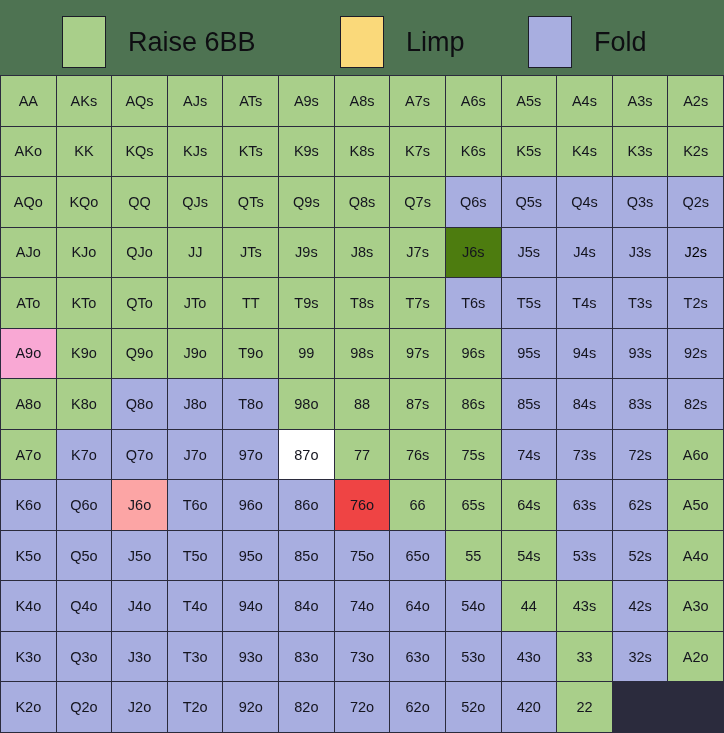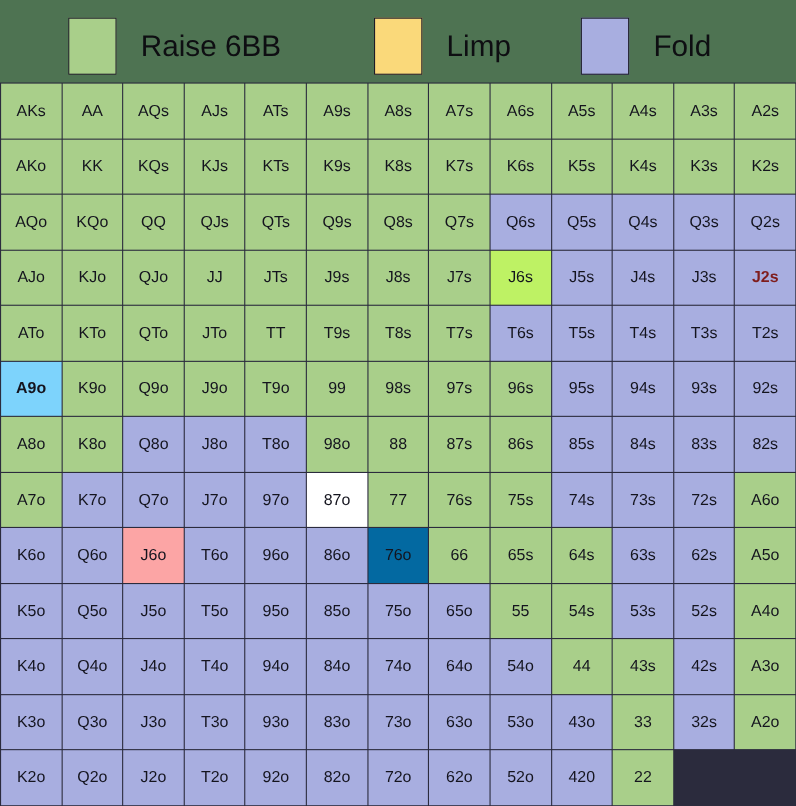--- a/index.html
+++ b/index.html
@@ -108,22 +108,22 @@
     </div>
 
     <div class="legend-item i2">
       <div class="legend-swatch" style="background: rgb(168, 174, 224);"></div>
       <div class="legend-label">Fold</div>
     </div>
 
   </div>
 
   <div class="grid" id="hand-grid" style="background: rgb(43, 43, 61);">
+      <div class="cell raise" style="background: rgb(169, 207, 138); color: rgb(20, 20, 30);">AA</div>
       <div class="cell raise" style="background: rgb(169, 207, 138); color: rgb(20, 20, 30);">AKs</div>
-      <div class="cell raise" style="background: rgb(169, 207, 138); color: rgb(20, 20, 30);">AA</div>
       <div class="cell raise" style="background: rgb(169, 207, 138); color: rgb(20, 20, 30);">AQs</div>
       <div class="cell raise" style="background: rgb(169, 207, 138); color: rgb(20, 20, 30);">AJs</div>
       <div class="cell raise" style="background: rgb(169, 207, 138); color: rgb(20, 20, 30);">ATs</div>
       <div class="cell raise" style="background: rgb(169, 207, 138); color: rgb(20, 20, 30);">A9s</div>
       <div class="cell raise" style="background: rgb(169, 207, 138); color: rgb(20, 20, 30);">A8s</div>
       <div class="cell raise" style="background: rgb(169, 207, 138); color: rgb(20, 20, 30);">A7s</div>
       <div class="cell raise" style="background: rgb(169, 207, 138); color: rgb(20, 20, 30);">A6s</div>
       <div class="cell raise" style="background: rgb(169, 207, 138); color: rgb(20, 20, 30);">A5s</div>
       <div class="cell raise" style="background: rgb(169, 207, 138); color: rgb(20, 20, 30);">A4s</div>
       <div class="cell raise" style="background: rgb(169, 207, 138); color: rgb(20, 20, 30);">A3s</div>
@@ -155,39 +155,39 @@
       <div class="cell fold" style="background: rgb(168, 174, 224); color: rgb(20, 20, 30);">Q3s</div>
       <div class="cell fold" style="background: rgb(168, 174, 224); color: rgb(20, 20, 30);">Q2s</div>
       <div class="cell raise" style="background: rgb(169, 207, 138); color: rgb(20, 20, 30);">AJo</div>
       <div class="cell raise" style="background: rgb(169, 207, 138); color: rgb(20, 20, 30);">KJo</div>
       <div class="cell raise" style="background: rgb(169, 207, 138); color: rgb(20, 20, 30);">QJo</div>
       <div class="cell raise" style="background: rgb(169, 207, 138); color: rgb(20, 20, 30);">JJ</div>
       <div class="cell raise" style="background: rgb(169, 207, 138); color: rgb(20, 20, 30);">JTs</div>
       <div class="cell raise" style="background: rgb(169, 207, 138); color: rgb(20, 20, 30);">J9s</div>
       <div class="cell raise" style="background: rgb(169, 207, 138); color: rgb(20, 20, 30);">J8s</div>
       <div class="cell raise" style="background: rgb(169, 207, 138); color: rgb(20, 20, 30);">J7s</div>
-      <div class="cell fold" style="background: #bef264; color: rgb(20, 20, 30);">J6s</div>
+      <div class="cell fold" style="background: #4d7c0f; color: rgb(20, 20, 30);">J6s</div>
       <div class="cell fold" style="background: rgb(168, 174, 224); color: rgb(20, 20, 30);">J5s</div>
       <div class="cell fold" style="background: rgb(168, 174, 224); color: rgb(20, 20, 30);">J4s</div>
       <div class="cell fold" style="background: rgb(168, 174, 224); color: rgb(20, 20, 30);">J3s</div>
-      <div class="cell fold" style="background: rgb(168, 174, 224); color: #7f1d1d; font-weight: bold;">J2s</div>
+      <div class="cell fold" style="background: rgb(168, 174, 224); color: #000000;">J2s</div>
       <div class="cell raise" style="background: rgb(169, 207, 138); color: rgb(20, 20, 30);">ATo</div>
       <div class="cell raise" style="background: rgb(169, 207, 138); color: rgb(20, 20, 30);">KTo</div>
       <div class="cell raise" style="background: rgb(169, 207, 138); color: rgb(20, 20, 30);">QTo</div>
       <div class="cell raise" style="background: rgb(169, 207, 138); color: rgb(20, 20, 30);">JTo</div>
       <div class="cell raise" style="background: rgb(169, 207, 138); color: rgb(20, 20, 30);">TT</div>
       <div class="cell raise" style="background: rgb(169, 207, 138); color: rgb(20, 20, 30);">T9s</div>
       <div class="cell raise" style="background: rgb(169, 207, 138); color: rgb(20, 20, 30);">T8s</div>
       <div class="cell raise" style="background: rgb(169, 207, 138); color: rgb(20, 20, 30);">T7s</div>
       <div class="cell fold" style="background: rgb(168, 174, 224); color: rgb(20, 20, 30);">T6s</div>
       <div class="cell fold" style="background: rgb(168, 174, 224); color: rgb(20, 20, 30);">T5s</div>
       <div class="cell fold" style="background: rgb(168, 174, 224); color: rgb(20, 20, 30);">T4s</div>
       <div class="cell fold" style="background: rgb(168, 174, 224); color: rgb(20, 20, 30);">T3s</div>
       <div class="cell fold" style="background: rgb(168, 174, 224); color: rgb(20, 20, 30);">T2s</div>
-      <div class="cell raise" style="background: #7dd3fc; color: rgb(20, 20, 30); font-weight: bold;">A9o</div>
+      <div class="cell raise" style="background: #f9a8d4; color: rgb(20, 20, 30);">A9o</div>
       <div class="cell raise" style="background: rgb(169, 207, 138); color: rgb(20, 20, 30);">K9o</div>
       <div class="cell raise" style="background: rgb(169, 207, 138); color: rgb(20, 20, 30);">Q9o</div>
       <div class="cell raise" style="background: rgb(169, 207, 138); color: rgb(20, 20, 30);">J9o</div>
       <div class="cell raise" style="background: rgb(169, 207, 138); color: rgb(20, 20, 30);">T9o</div>
       <div class="cell raise" style="background: rgb(169, 207, 138); color: rgb(20, 20, 30);">99</div>
       <div class="cell raise" style="background: rgb(169, 207, 138); color: rgb(20, 20, 30);">98s</div>
       <div class="cell raise" style="background: rgb(169, 207, 138); color: rgb(20, 20, 30);">97s</div>
       <div class="cell raise" style="background: rgb(169, 207, 138); color: rgb(20, 20, 30);">96s</div>
       <div class="cell fold" style="background: rgb(168, 174, 224); color: rgb(20, 20, 30);">95s</div>
       <div class="cell fold" style="background: rgb(168, 174, 224); color: rgb(20, 20, 30);">94s</div>
@@ -218,21 +218,21 @@
       <div class="cell fold" style="background: rgb(168, 174, 224); color: rgb(20, 20, 30);">74s</div>
       <div class="cell fold" style="background: rgb(168, 174, 224); color: rgb(20, 20, 30);">73s</div>
       <div class="cell fold" style="background: rgb(168, 174, 224); color: rgb(20, 20, 30);">72s</div>
       <div class="cell raise" style="background: rgb(169, 207, 138); color: rgb(20, 20, 30);">A6o</div>
       <div class="cell fold" style="background: rgb(168, 174, 224); color: rgb(20, 20, 30);">K6o</div>
       <div class="cell fold" style="background: rgb(168, 174, 224); color: rgb(20, 20, 30);">Q6o</div>
       <div class="cell fold" style="background: #fca5a5; color: rgb(20, 20, 30);">J6o</div>
       <div class="cell fold" style="background: rgb(168, 174, 224); color: rgb(20, 20, 30);">T6o</div>
       <div class="cell fold" style="background: rgb(168, 174, 224); color: rgb(20, 20, 30);">96o</div>
       <div class="cell fold" style="background: rgb(168, 174, 224); color: rgb(20, 20, 30);">86o</div>
-      <div class="cell fold" style="background: #0369a1; color: rgb(20, 20, 30);">76o</div>
+      <div class="cell fold" style="background: #ef4444; color: rgb(20, 20, 30);">76o</div>
       <div class="cell raise" style="background: rgb(169, 207, 138); color: rgb(20, 20, 30);">66</div>
       <div class="cell raise" style="background: rgb(169, 207, 138); color: rgb(20, 20, 30);">65s</div>
       <div class="cell raise" style="background: rgb(169, 207, 138); color: rgb(20, 20, 30);">64s</div>
       <div class="cell fold" style="background: rgb(168, 174, 224); color: rgb(20, 20, 30);">63s</div>
       <div class="cell fold" style="background: rgb(168, 174, 224); color: rgb(20, 20, 30);">62s</div>
       <div class="cell raise" style="background: rgb(169, 207, 138); color: rgb(20, 20, 30);">A5o</div>
       <div class="cell fold" style="background: rgb(168, 174, 224); color: rgb(20, 20, 30);">K5o</div>
       <div class="cell fold" style="background: rgb(168, 174, 224); color: rgb(20, 20, 30);">Q5o</div>
       <div class="cell fold" style="background: rgb(168, 174, 224); color: rgb(20, 20, 30);">J5o</div>
       <div class="cell fold" style="background: rgb(168, 174, 224); color: rgb(20, 20, 30);">T5o</div>

